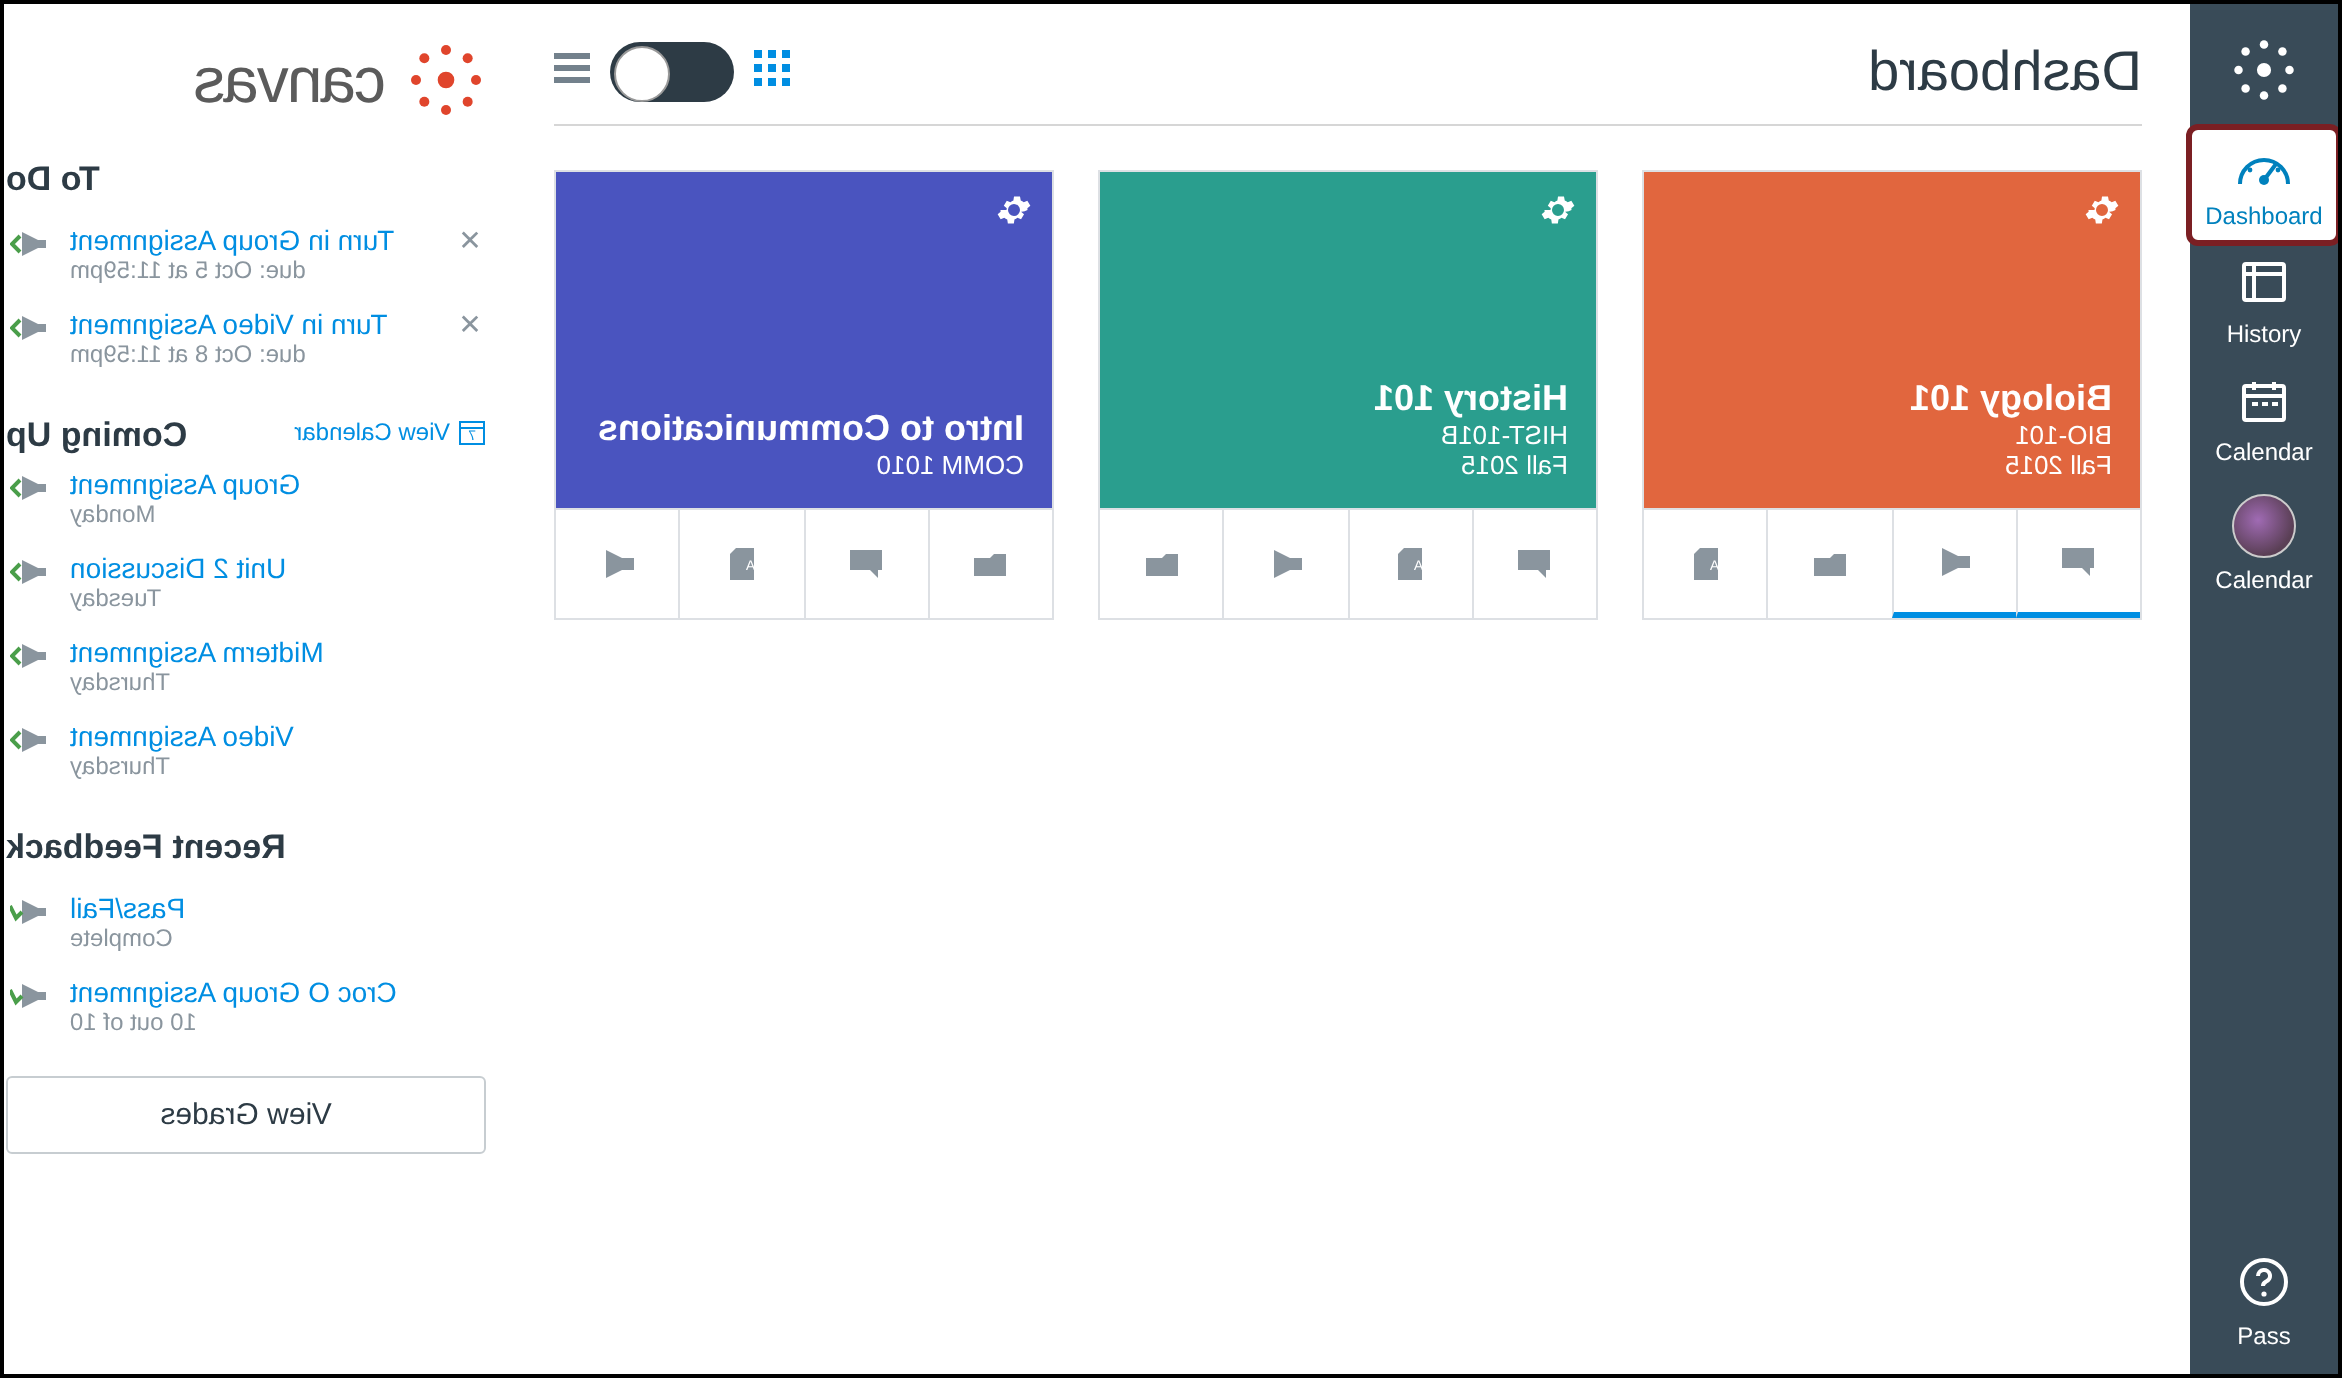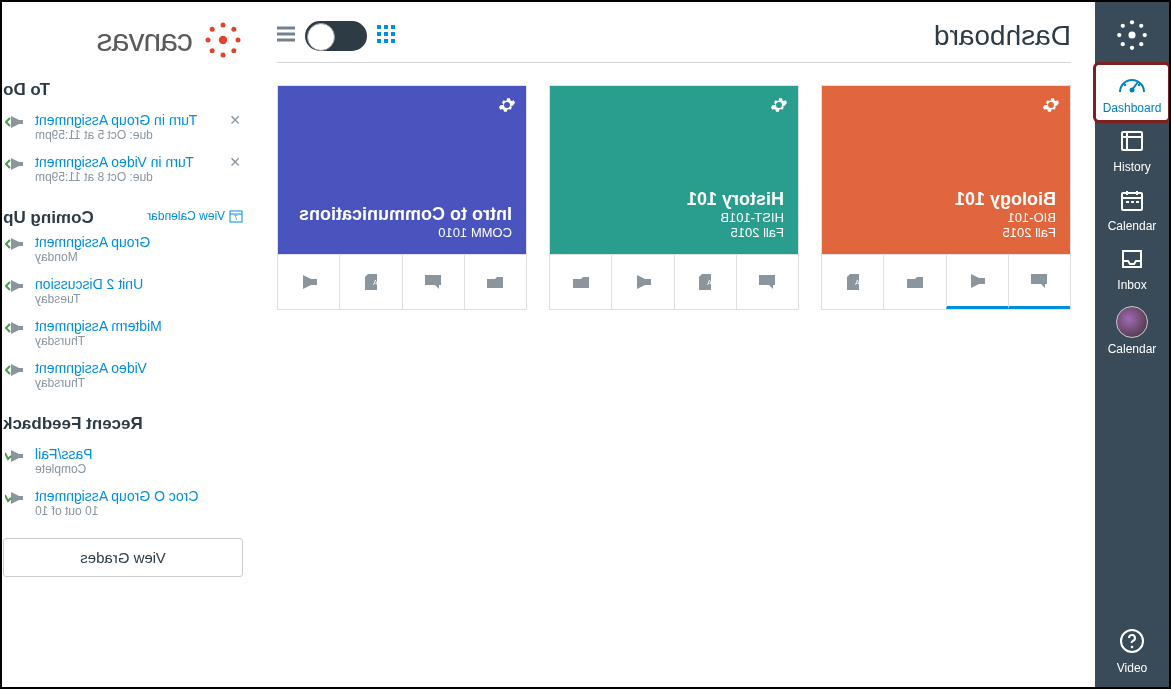--- a/index.html
+++ b/index.html
@@ -247,48 +247,39 @@
           <line x1="8" y1="3" x2="8" y2="7" stroke="#fff" stroke-width="2"></line>
           <line x1="18" y1="3" x2="18" y2="7" stroke="#fff" stroke-width="2"></line>
           <rect x="7" y="13" width="3" height="2" fill="#fff"></rect>
           <rect x="12" y="13" width="3" height="2" fill="#fff"></rect>
           <rect x="17" y="13" width="3" height="2" fill="#fff"></rect>
         </svg>
     </div>
     <span>Calendar</span>
   </div>
 
-  <div class="nav-item">
-    <div class="nav-icon">
-      <svg width="26" height="24" viewBox="0 0 26 24">
-          <path d="M4 4h18v16H4z" stroke="#fff" stroke-width="2" fill="none"></path>
-          <path d="M4 14h5l2 3h4l2-3h5" stroke="#fff" stroke-width="2" fill="none"></path>
-        </svg>
-    </div>
-    <span>Inbox</span>
-  </div>
 
   <div class="nav-item">
     <div class="nav-icon">
       <div class="avatar-circle"></div>
     </div>
     <span>Calendar</span>
   </div>
 
   <div class="nav-spacer"></div>
 
   <div class="nav-item" style="margin-bottom:6px;">
     <div class="nav-icon">
       <svg width="26" height="26" viewBox="0 0 26 26">
           <circle cx="13" cy="13" r="11" stroke="#fff" stroke-width="2" fill="none"></circle>
           <path d="M10 10a3 3 0 1 1 4 2.8c-1 .5-1.5 1.2-1.5 2.2" stroke="#fff" stroke-width="2" fill="none"></path>
           <circle cx="13" cy="19" r="1.3" fill="#fff"></circle>
         </svg>
     </div>
-    <span>Video</span>
+    <span>Pass</span>
   </div>
 </nav>
 
 <div class="main">
 
   <div class="content">
     <div class="header-row">
       <h1 class="page-title">Dashboard</h1>
       <div class="view-toggle">
         <span class="grid-icon-color">

